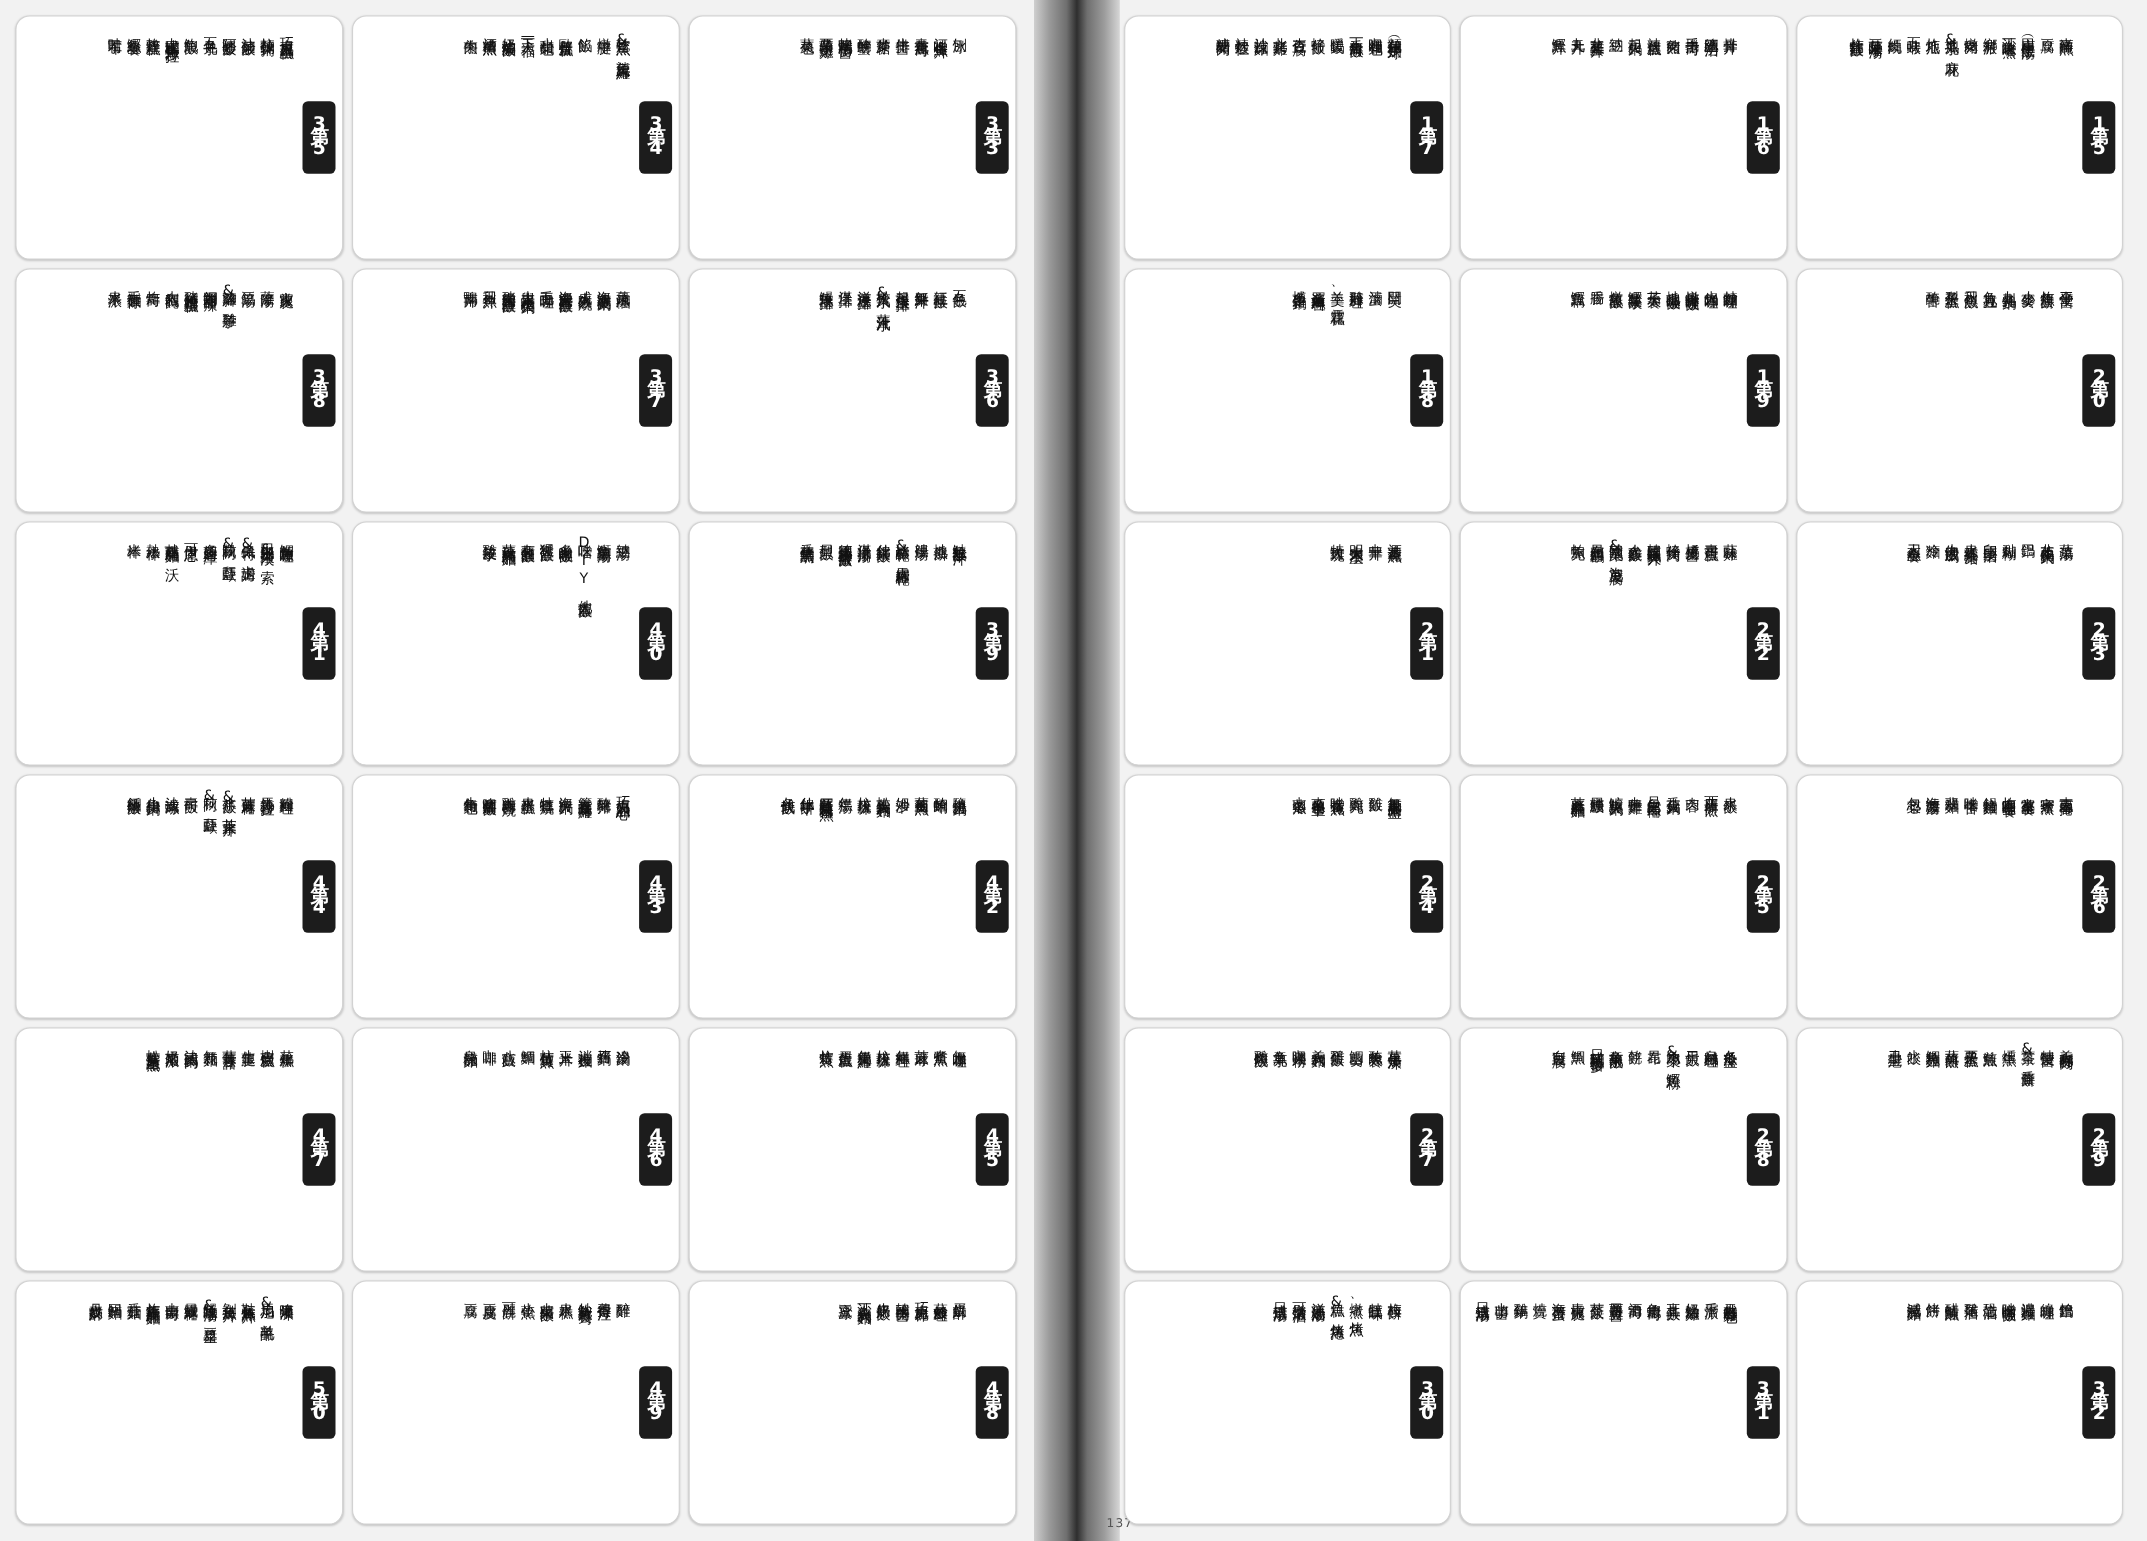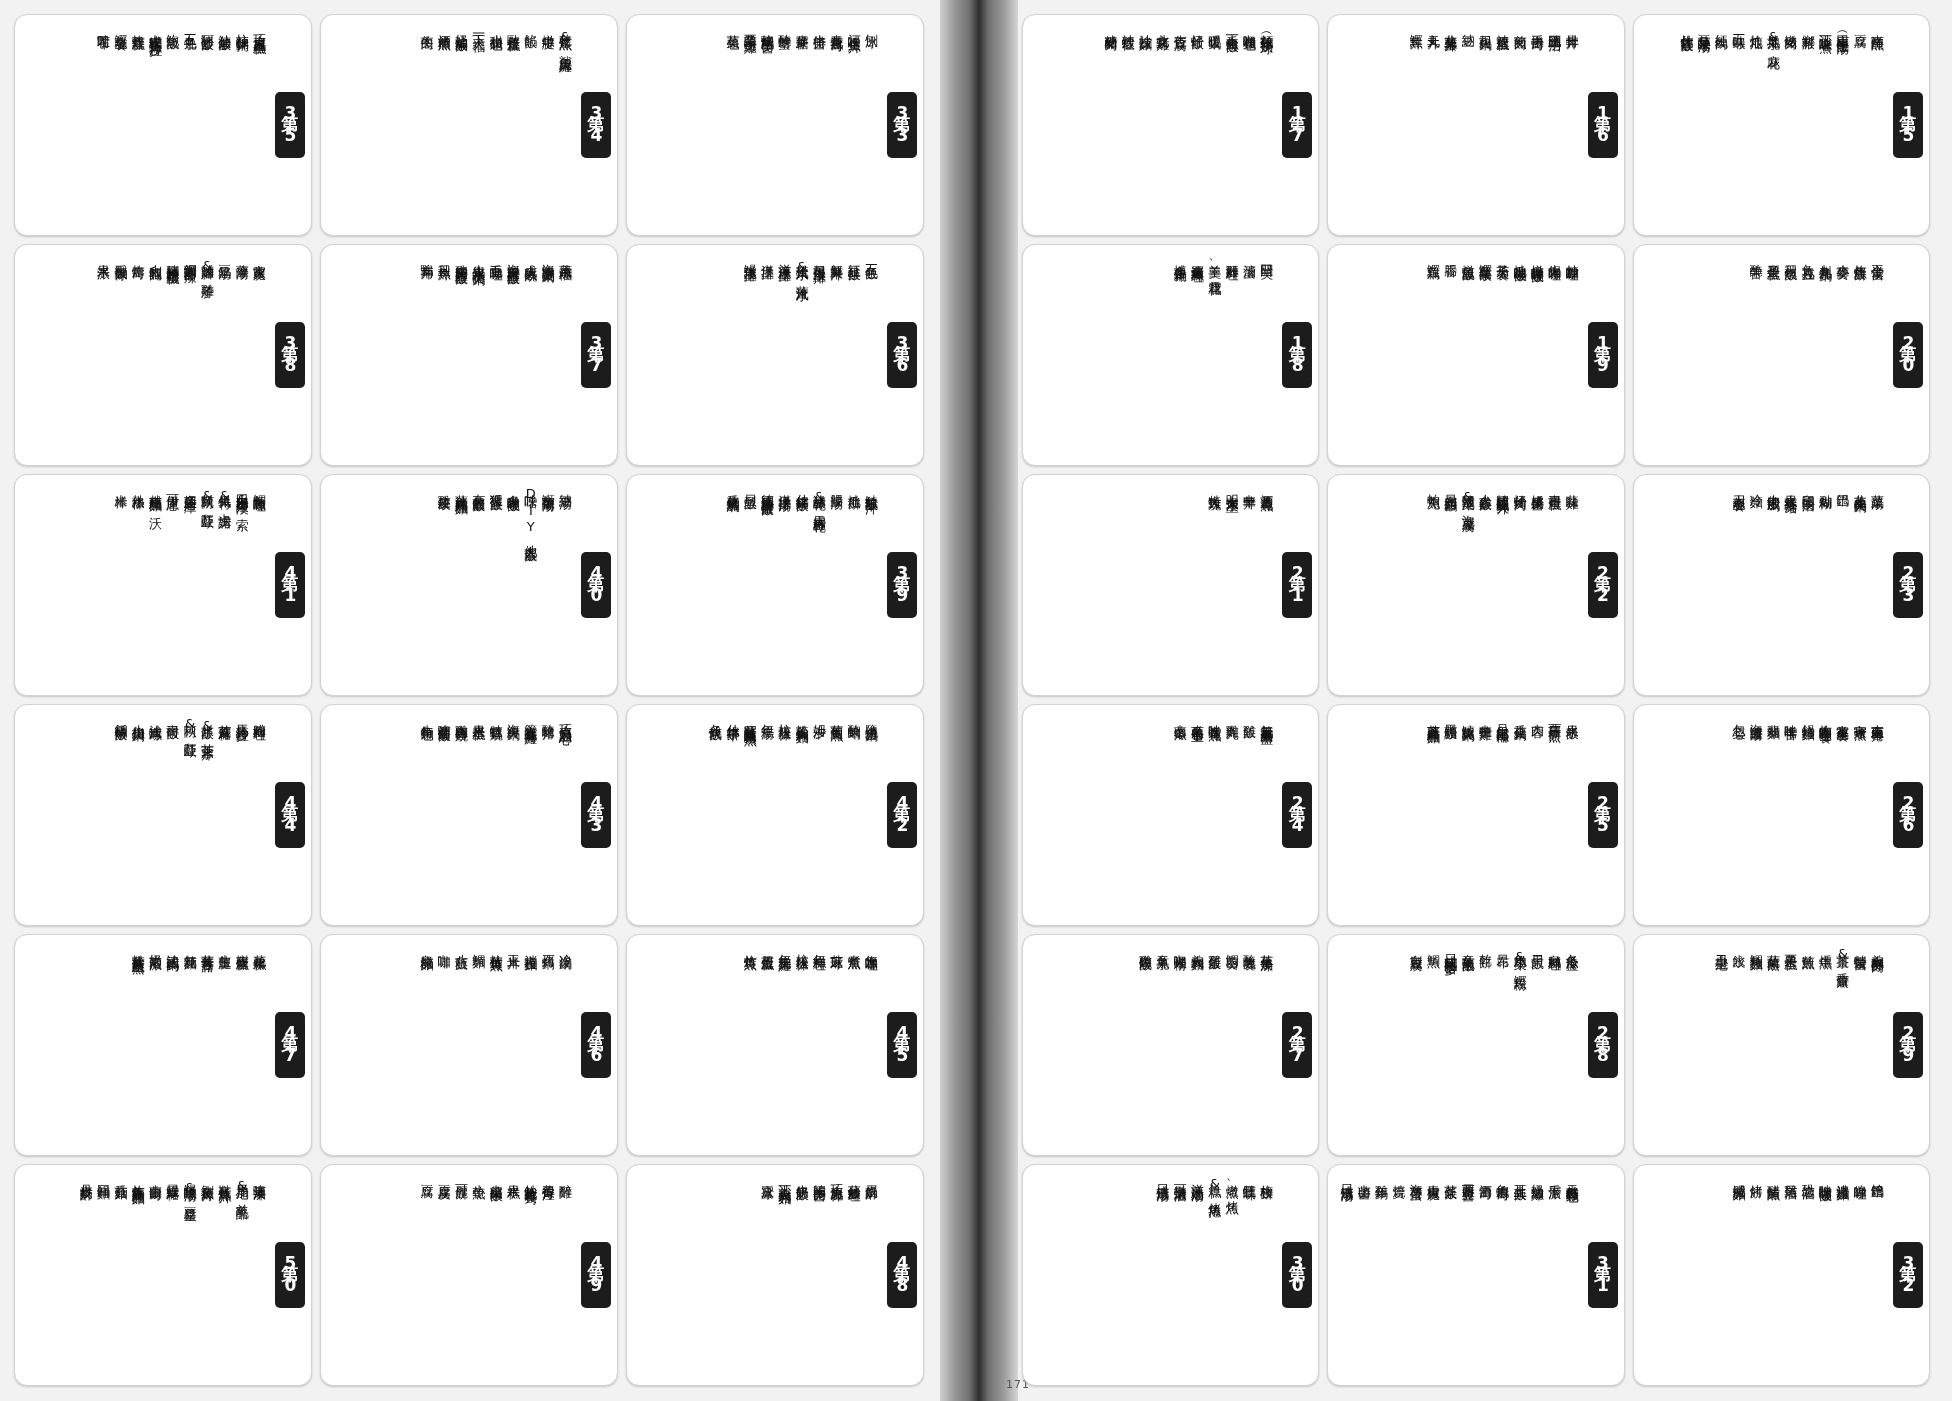--- a/index.html
+++ b/index.html
@@ -100,21 +100,21 @@
     letter-spacing:2px;
     line-height:1.1;
   }
 </style>
 </head>
 <body>
 
 <div class="page left"></div>
 <div class="page right"></div>
 <div class="gutter"></div>
-<div class="folio">171</div>
+<div class="folio">137</div>
 
 <div class="grid left" id="grid-left">
     <div class="card">
       <div class="dishes">
         <div class="dish">巧克力威風蛋糕</div>
         <div class="dish">拉麵什錦粥</div>
         <div class="dish">油菜炒飯</div>
         <div class="dish">阿婆炒飯</div>
         <div class="dish">五色丸子</div>
         <div class="dish">鮑魚飯</div>

